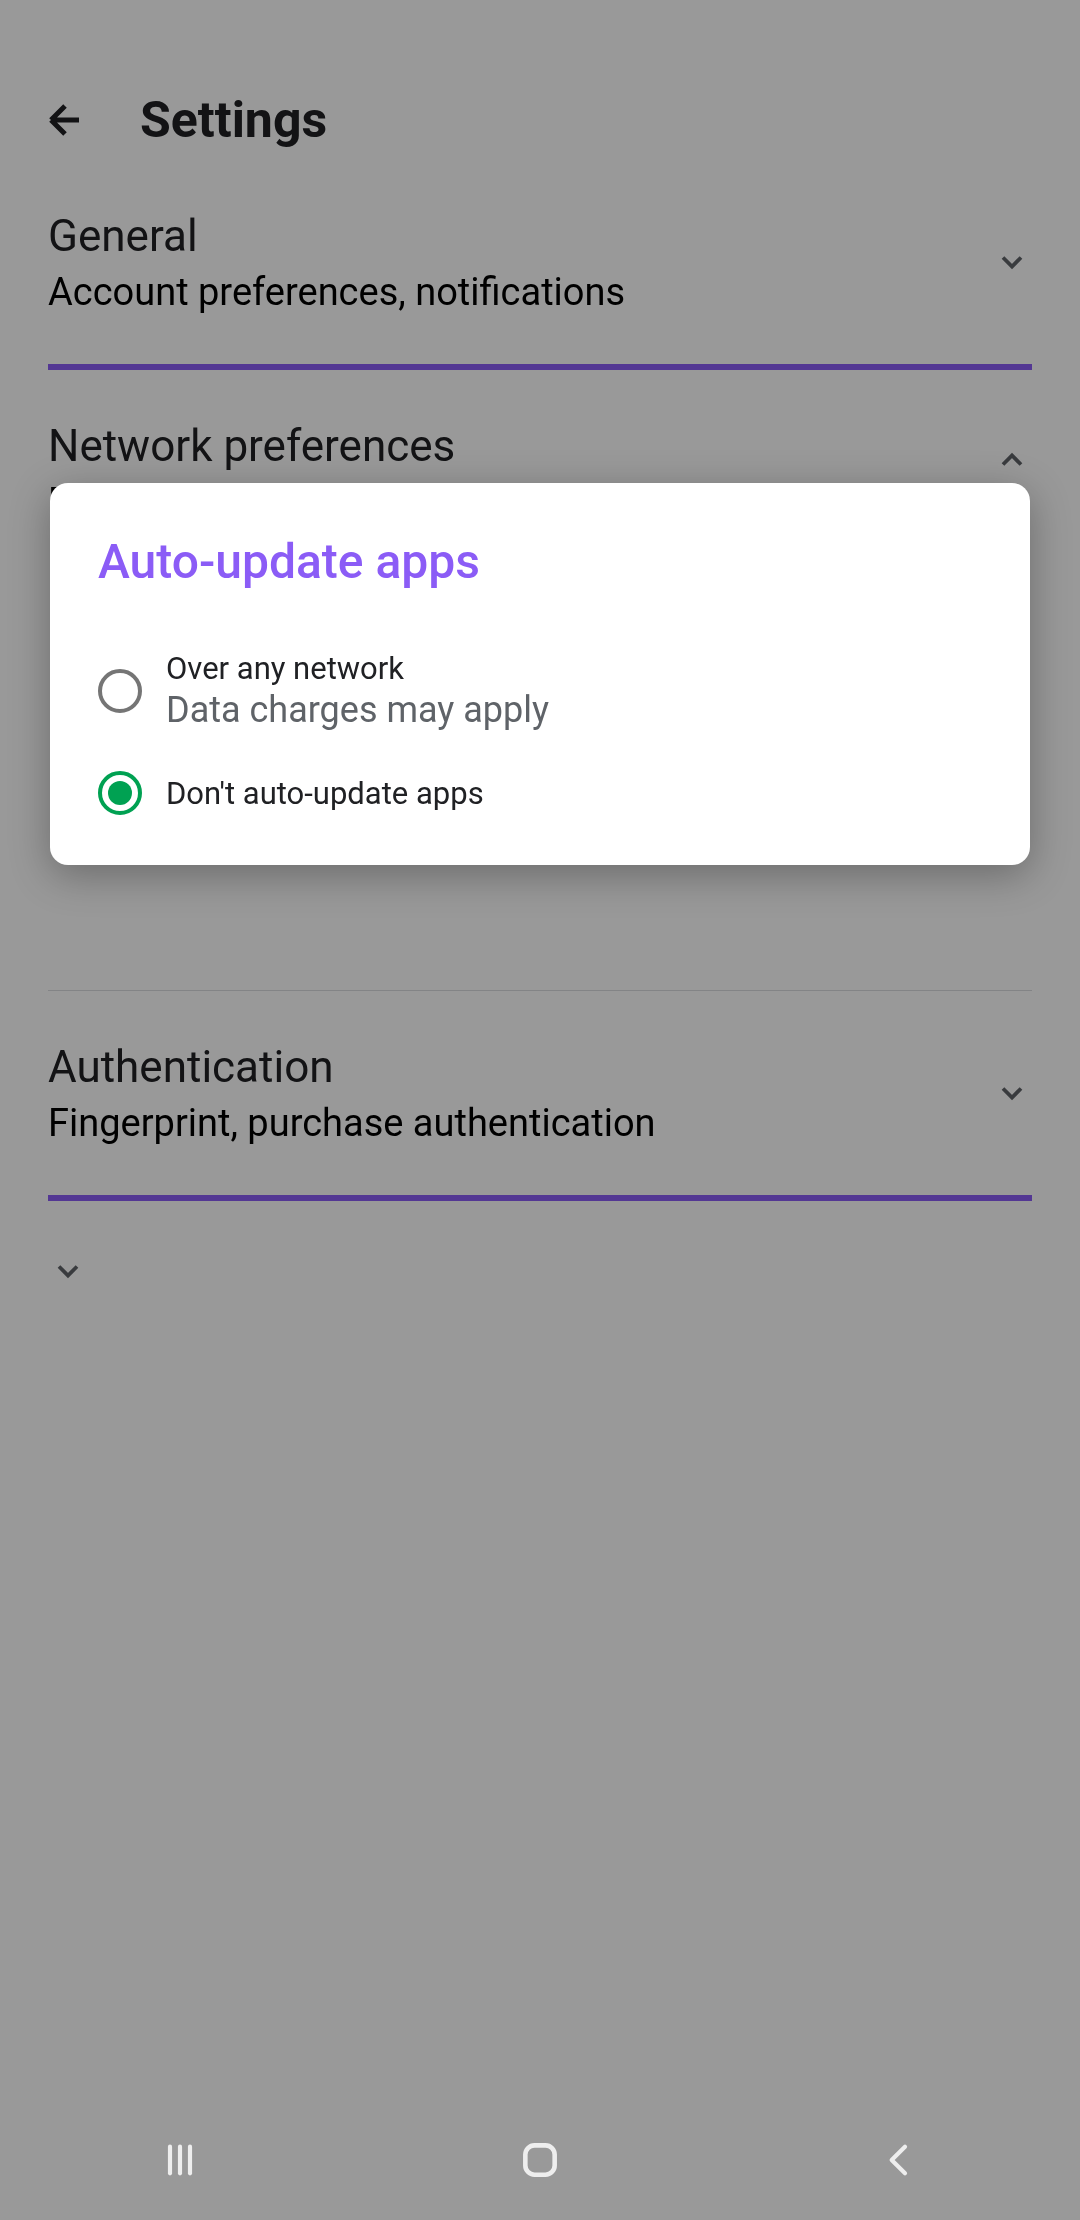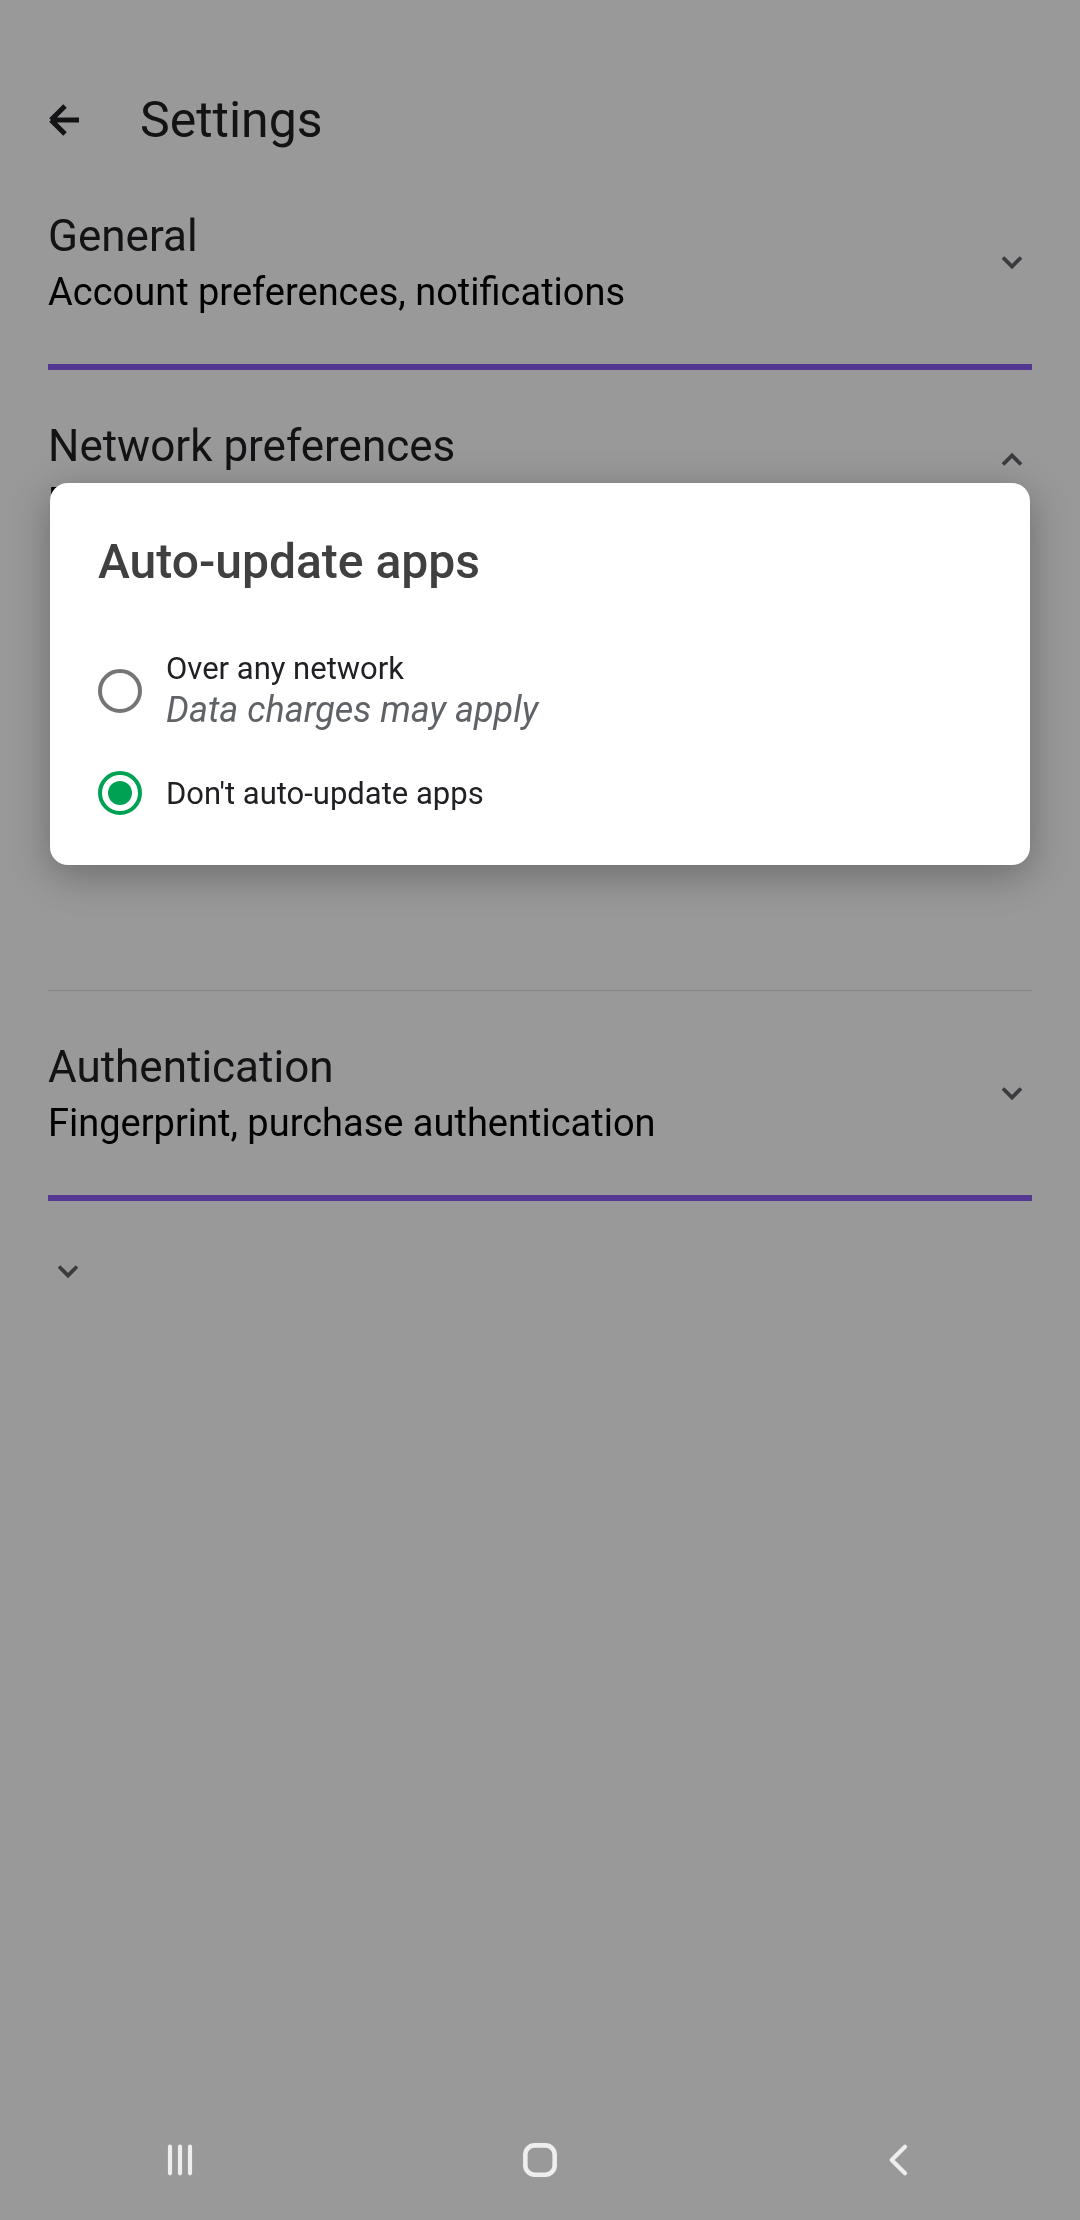--- a/index.html
+++ b/index.html
@@ -50,21 +50,21 @@
     }
     .back-arrow {
       width: 50px;
       height: 50px;
       display: flex;
       align-items: center;
       justify-content: center;
     }
     .header-title {
       font-size: 50px;
-      font-weight: 400;
+      font-weight: 700;
       color: #202124;
     }
     .settings-list {
       padding: 0 48px;
     }
     .settings-item {
       padding: 50px 0;
       border-bottom: 6px solid #8b5cf6;
       display: flex;
       justify-content: space-between;
@@ -105,21 +105,21 @@
       right: 50px;
       background: #fff;
       border-radius: 18px;
       z-index: 20;
       padding: 50px 48px 30px 48px;
       box-shadow: 0 10px 40px rgba(0,0,0,0.3);
     }
     .dialog-title {
       font-size: 48px;
       font-weight: 500;
-      color: #404040;
+      color: #8b5cf6;
       margin-bottom: 40px;
     }
     .radio-option {
       display: flex;
       align-items: center;
       gap: 24px;
       padding: 20px 0;
     }
     .radio-circle {
       width: 44px;
@@ -144,21 +144,20 @@
       flex: 1;
     }
     .radio-label {
       font-size: 31px;
       color: #202124;
     }
     .radio-sublabel {
       font-size: 36px;
       color: #5f6368;
       margin-top: 2px;
-      font-style: italic;
     }
     .dialog-actions {
       display: flex;
       justify-content: flex-end;
       margin-top: 60px;
       padding-right: 12px;
     }
     .done-button {
       font-size: 38px;
       font-weight: 700;

